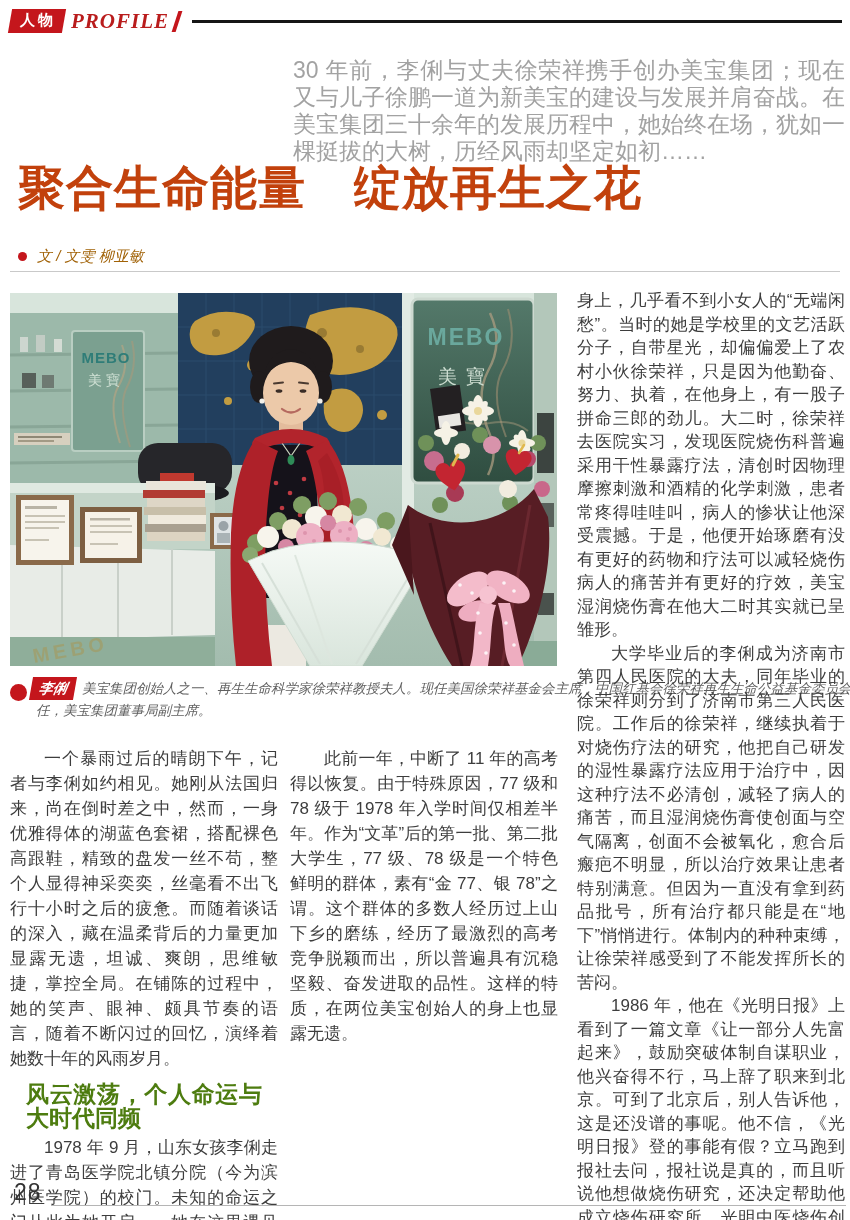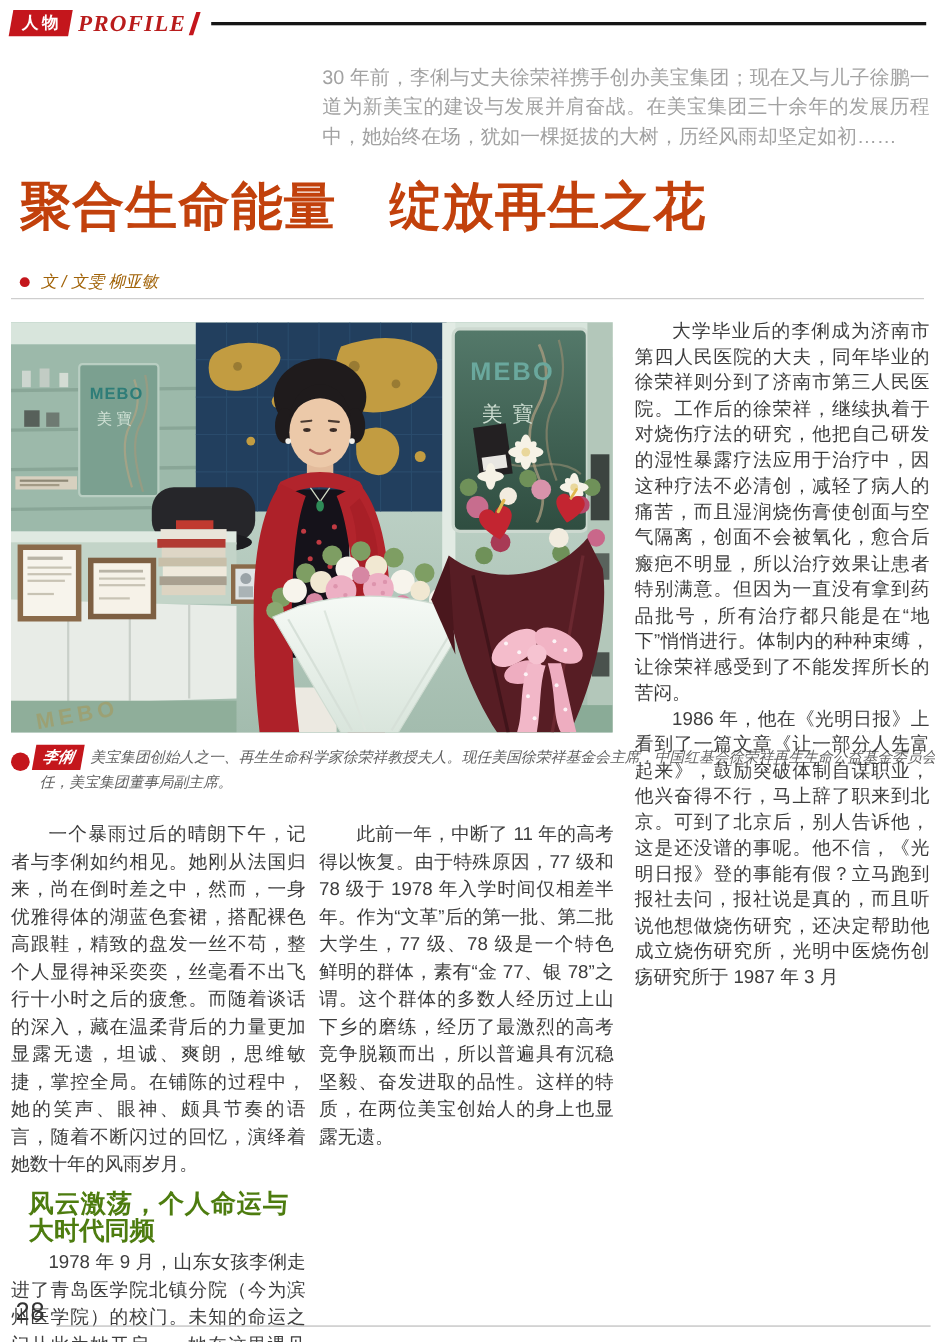--- a/index.html
+++ b/index.html
@@ -8,21 +8,21 @@
   
   .hdr{position:absolute;left:10px;top:8px;right:8px;height:26px;display:flex;align-items:center;}
   .hdr-tag{background:#c4161c;color:#fff;font-weight:bold;font-size:15px;letter-spacing:3px;
            padding:2px 8px 3px 10px;transform:skewX(-10deg);}
   .hdr-tag span{display:inline-block;transform:skewX(10deg);}
   .hdr-en{font-family:"Liberation Serif",serif;font-style:italic;font-weight:bold;font-size:21px;
           color:#b91c1c;margin-left:7px;letter-spacing:1px;text-align:center;}
   .hdr-slash{width:4px;height:21px;background:#c4161c;transform:skewX(-18deg);margin-left:6px;}
   .hdr-rule{flex:1;height:3px;background:#151515;margin-left:13px;}
   
-  .intro{position:absolute;left:293px;top:57px;width:552px;margin:0;font-size:18px;line-height:27px;
+  .intro{position:absolute;left:293px;top:57px;width:552px;margin:0;font-size:23px;line-height:27px;
          color:#a2a2a2;text-align:justify;}
   
   .title{position:absolute;left:18px;top:162px;margin:0;font-size:47px;line-height:52px;
          font-weight:900;color:#c2410c;letter-spacing:1px;white-space:nowrap;}
   
   .byline{position:absolute;left:18px;top:247px;display:flex;align-items:center;font-size:15px;
           color:#a16207;font-style:italic;}
   .byline-dot{width:9px;height:9px;border-radius:50%;background:#c4161c;margin-right:10px;}
   .rule1{position:absolute;left:10px;top:271px;width:830px;height:1px;background:#c9c9c9;}
   
@@ -366,20 +366,21 @@
     <h3 class="subhead">风云激荡，个人命运与大时代同频</h3>
     <p class="indent">1978 年 9 月，山东女孩李俐走进了青岛医学院北镇分院（今为滨州医学院）的校门。未知的命运之门从此为她开启——她在这里遇见 77 级</p>
   </div>
 
   <div class="col col-mid">
     <p class="indent">此前一年，中断了 11 年的高考得以恢复。由于特殊原因，77 级和 78 级于 1978 年入学时间仅相差半年。作为“文革”后的第一批、第二批大学生，77 级、78 级是一个特色鲜明的群体，素有“金 77、银 78”之谓。这个群体的多数人经历过上山下乡的磨练，经历了最激烈的高考竞争脱颖而出，所以普遍具有沉稳坚毅、奋发进取的品性。这样的特质，在两位美宝创始人的身上也显露无遗。</p>
 
   </div>
 
   <div class="col col-right">
+    <p>身上，几乎看不到小女人的“无端闲愁”。当时的她是学校里的文艺活跃分子，自带星光，却偏偏爱上了农村小伙徐荣祥，只是因为他勤奋、努力、执着，在他身上，有一股子拼命三郎的劲儿。大二时，徐荣祥去医院实习，发现医院烧伤科普遍采用干性暴露疗法，清创时因物理摩擦刺激和酒精的化学刺激，患者常疼得哇哇叫，病人的惨状让他深受震撼。于是，他便开始琢磨有没有更好的药物和疗法可以减轻烧伤病人的痛苦并有更好的疗效，美宝湿润烧伤膏在他大二时其实就已呈雏形。</p>
     <p class="indent">大学毕业后的李俐成为济南市第四人民医院的大夫，同年毕业的徐荣祥则分到了济南市第三人民医院。工作后的徐荣祥，继续执着于对烧伤疗法的研究，他把自己研发的湿性暴露疗法应用于治疗中，因这种疗法不必清创，减轻了病人的痛苦，而且湿润烧伤膏使创面与空气隔离，创面不会被氧化，愈合后瘢疤不明显，所以治疗效果让患者特别满意。但因为一直没有拿到药品批号，所有治疗都只能是在“地下”悄悄进行。体制内的种种束缚，让徐荣祥感受到了不能发挥所长的苦闷。</p>
     <p class="indent">1986 年，他在《光明日报》上看到了一篇文章《让一部分人先富起来》，鼓励突破体制自谋职业，他兴奋得不行，马上辞了职来到北京。可到了北京后，别人告诉他，这是还没谱的事呢。他不信，《光明日报》登的事能有假？立马跑到报社去问，报社说是真的，而且听说他想做烧伤研究，还决定帮助他成立烧伤研究所，光明中医烧伤创疡研究所于 1987 年 3 月</p>
   </div>
 
   <div class="footer">
     <span class="pageno">28</span>
     <span class="footer-rule"></span>
   </div>
 
 </div>

